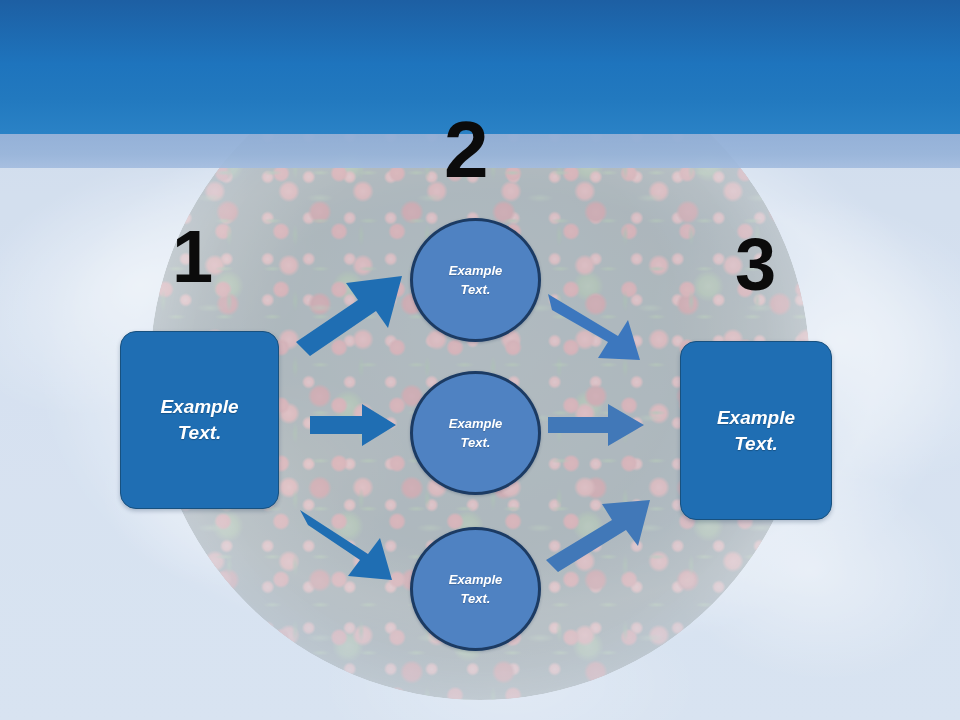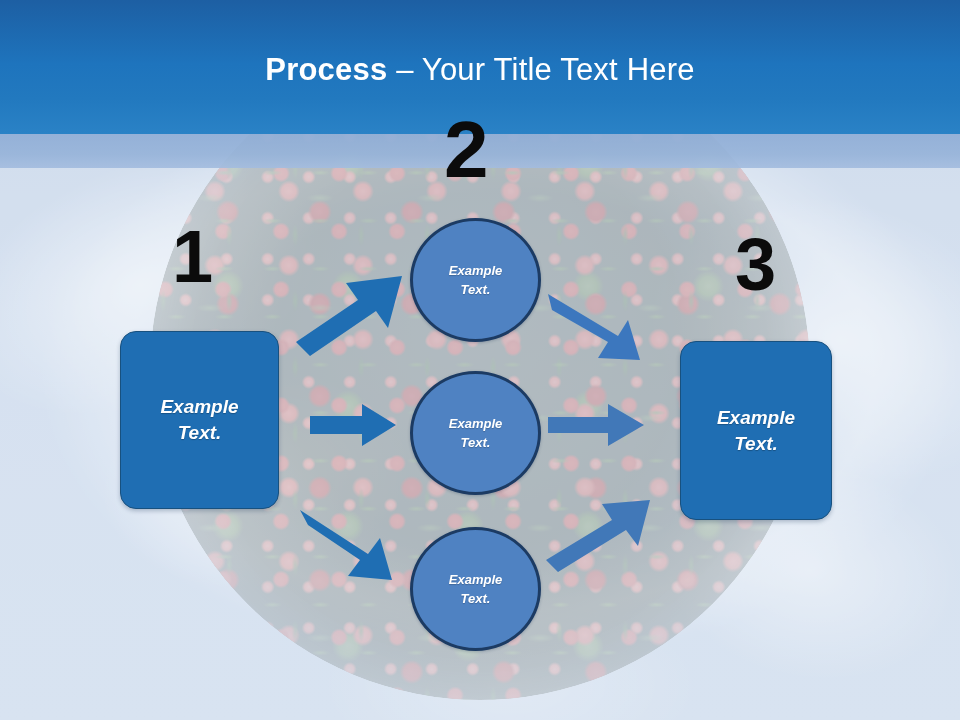--- a/index.html
+++ b/index.html
@@ -225,23 +225,20 @@
   <div class="planet-wrap">
     <div class="planet-base"></div>
     <div class="flowers"></div>
     <div class="foliage"></div>
     <div class="planet-shade"></div>
   </div>
   <div class="wash"></div>
 
   <div class="header-bar"></div>
   <div class="header-sub"></div>
-  <div class="slide-title">
-    <span class="t-bold">Process </span><span class="t-rest">– Your Title Text Here</span>
-  </div>
 
   <div class="step-num n2">2</div>
   <div class="step-num n1">1</div>
   <div class="step-num n3">3</div>
 
   <div class="arrow ar-1">
     <svg width="112" height="80" viewBox="0 0 112 80" aria-hidden="true">
       <polygon points="0,66 62,24 50,7 106,0 92,52 80,35 14,80" fill="#1F6EB3"></polygon>
     </svg>
   </div>

